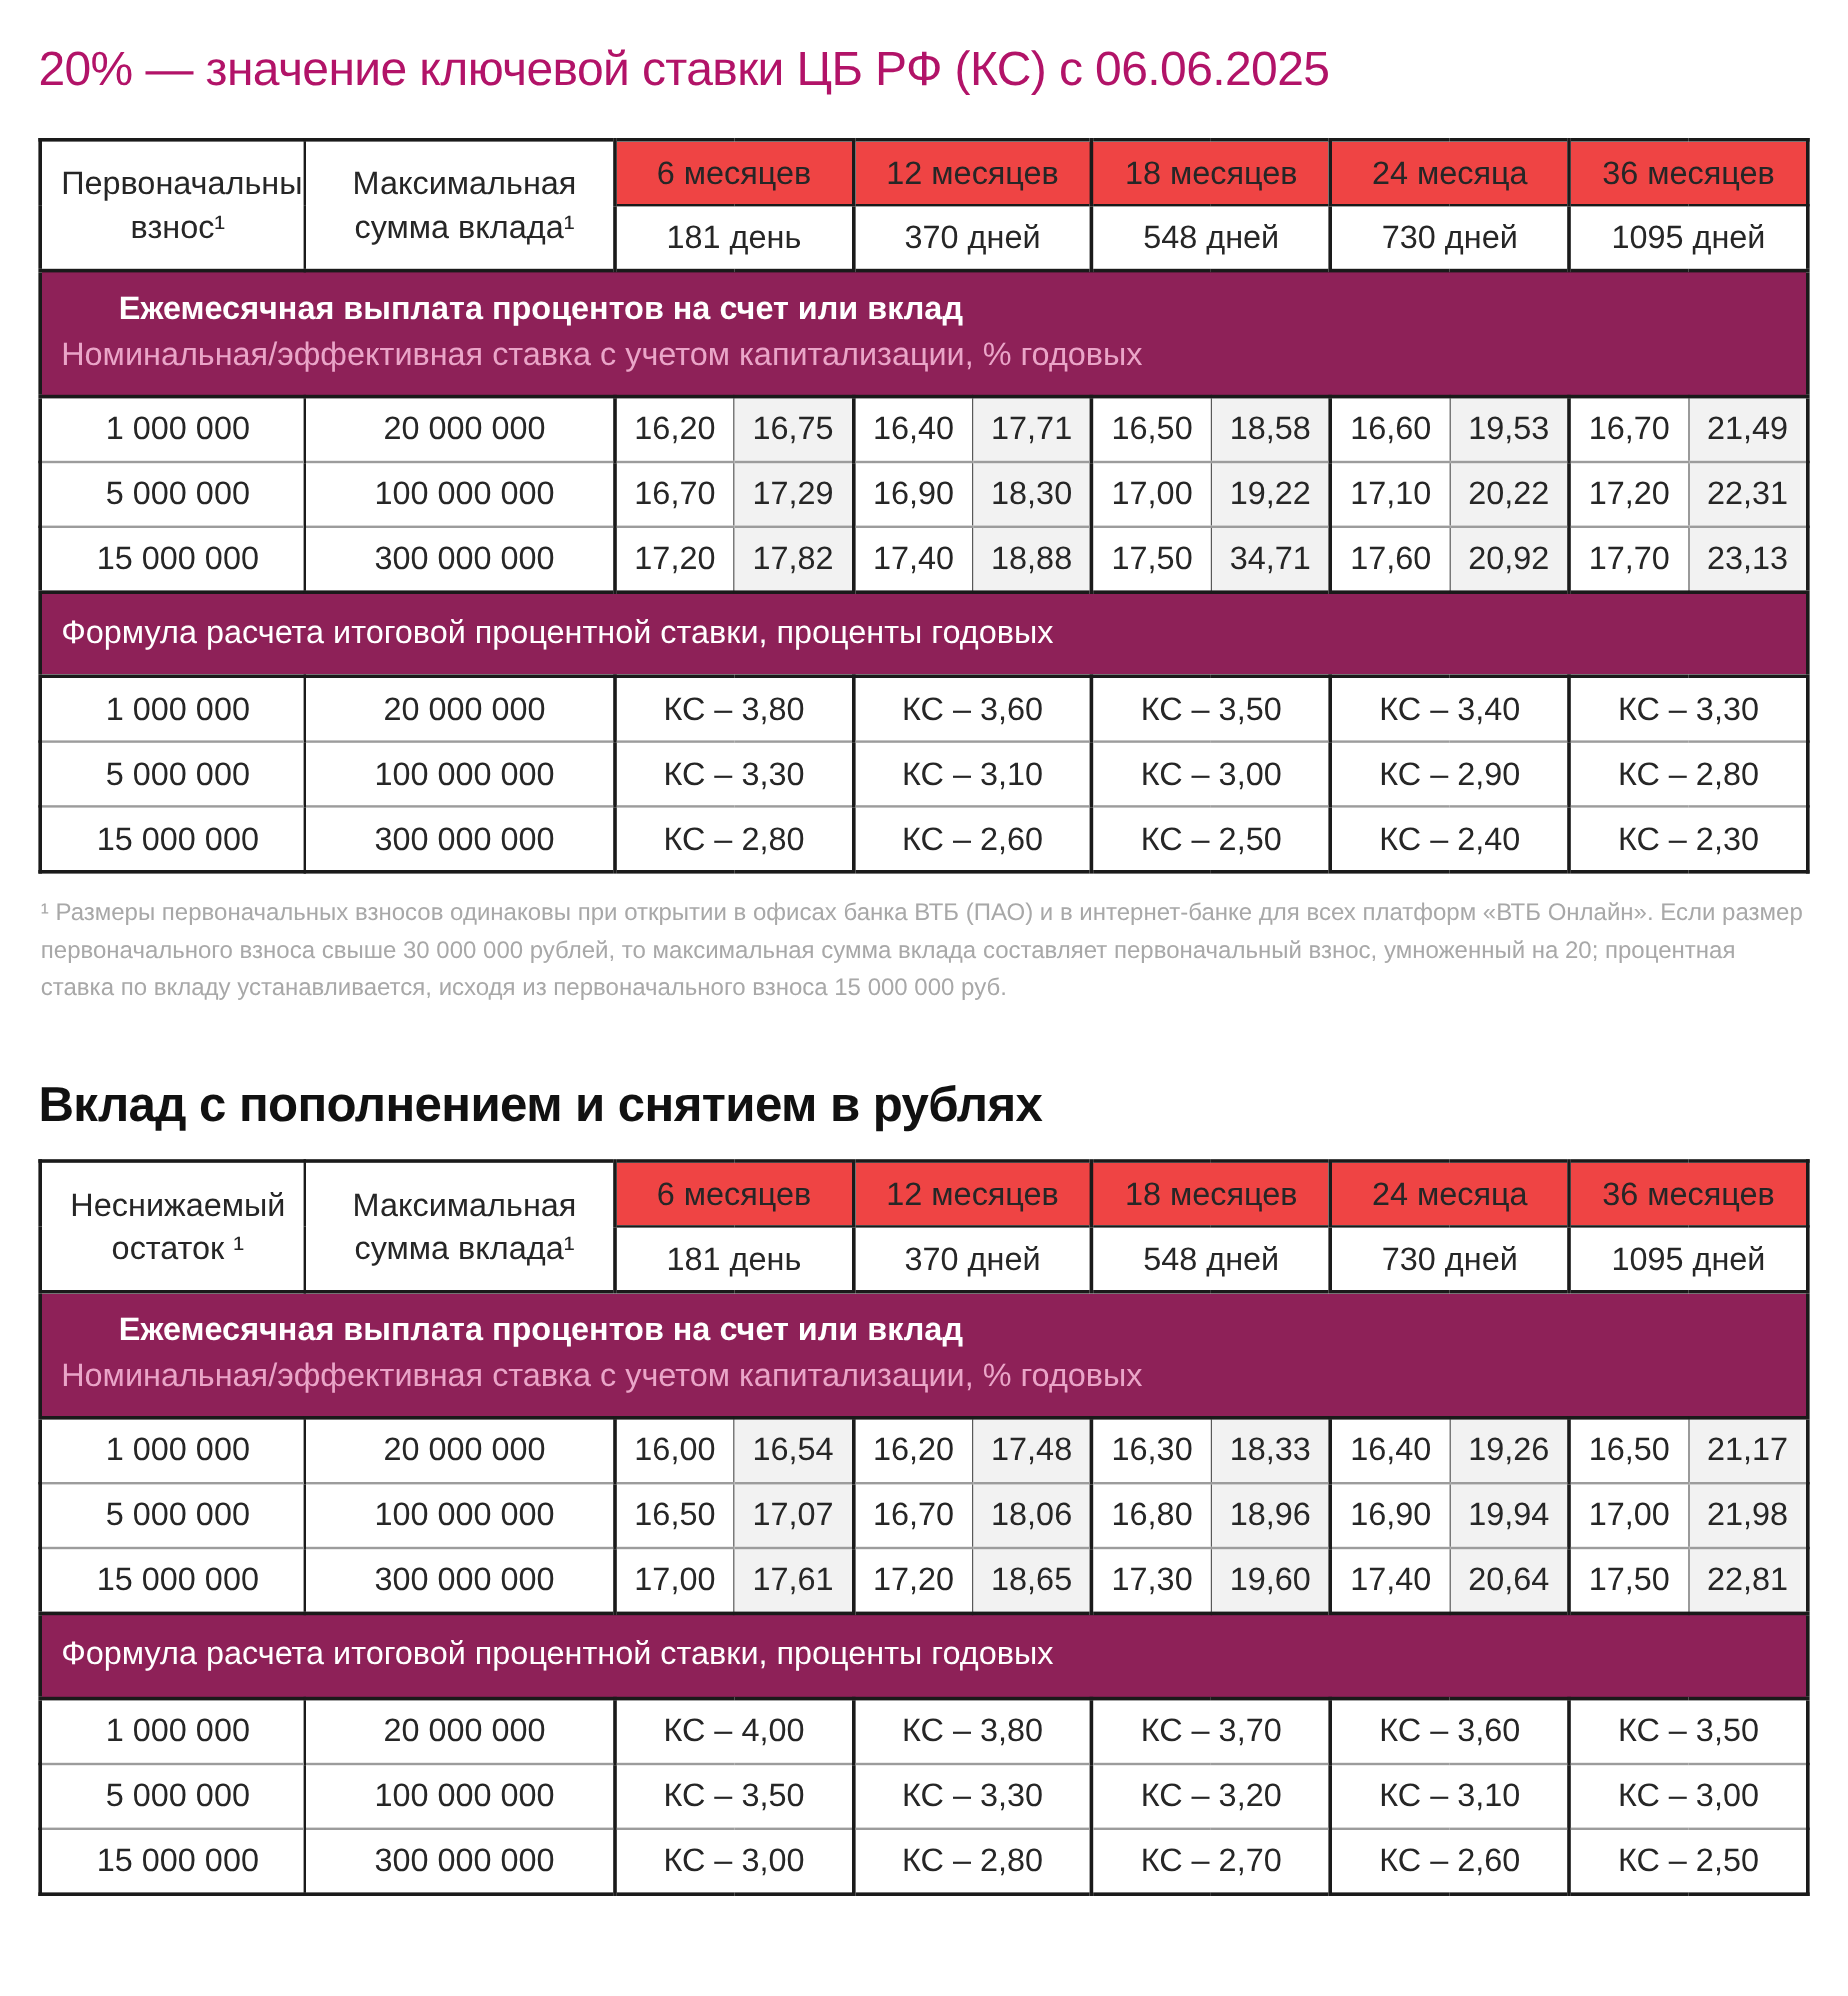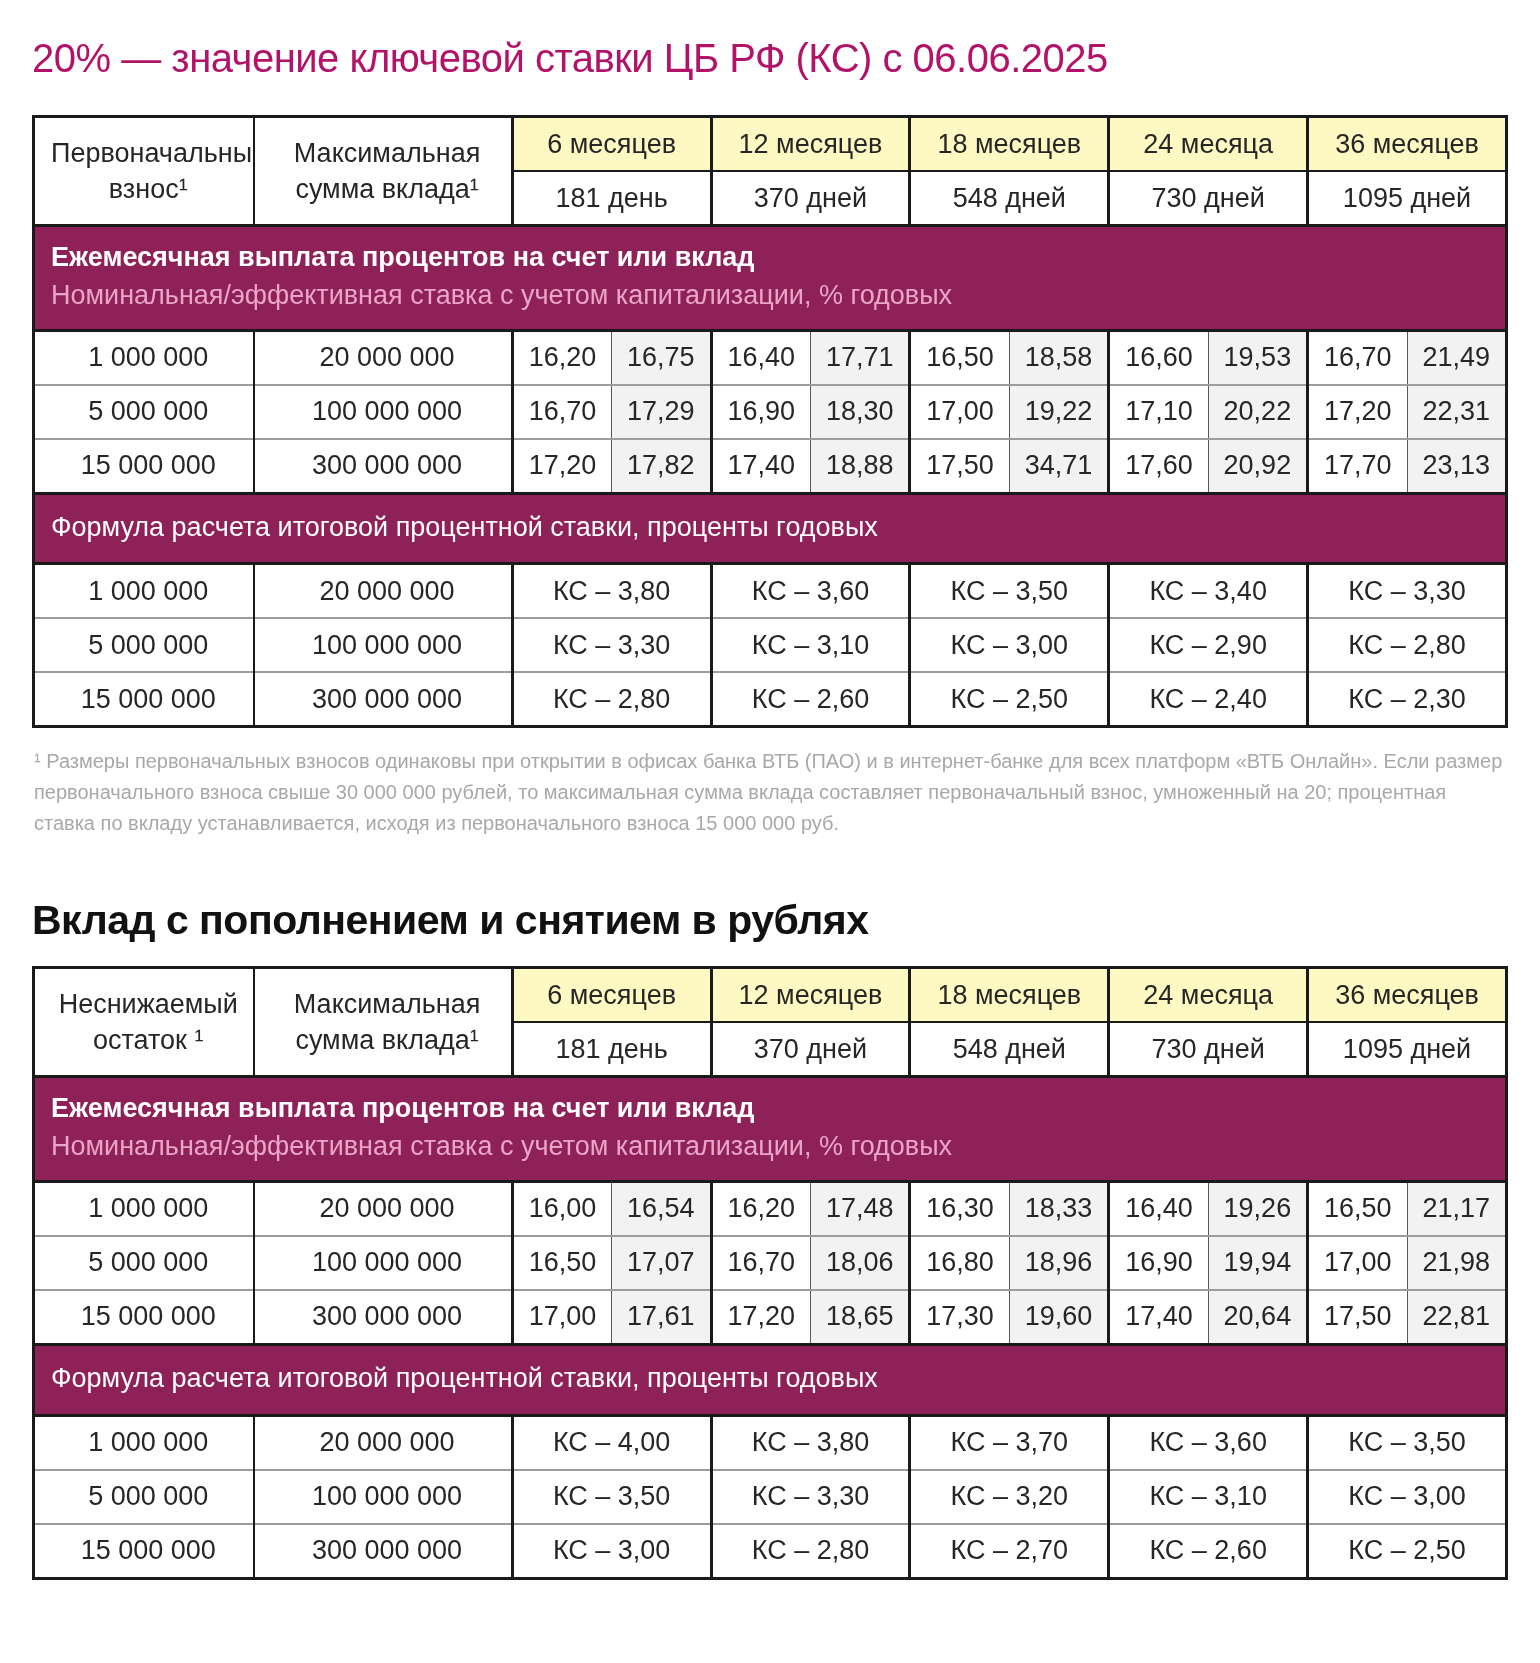--- a/index.html
+++ b/index.html
@@ -46,33 +46,33 @@
   }
   .lab { text-align: left; padding-left: 16px !important; padding-right: 8px !important; }
   .hdr-lab { line-height: 1.35; }
 
   
   .bL3 { border-left: 3px solid #1a1a1a; }
   .bL2 { border-left: 2px solid #1a1a1a; }
   .bL1 { border-left: 1px solid #595959; }
 
   
-  .per-m { background: #fef9c3; border-bottom: 2px solid #1a1a1a; height: 50px; }
+  .per-m { background: #ef4444; border-bottom: 2px solid #1a1a1a; height: 50px; }
   .per-d { background: #ffffff; height: 50px; }
 
   
   tr.band td {
     background: #8e2158;
     border-top: 3px solid #1a1a1a;
     border-bottom: 3px solid #1a1a1a;
     text-align: left;
     height: auto;
     padding: 12px 16px 14px;
   }
-  .band-l1 { color: #ffffff; font-weight: 700; font-size: 27px; line-height: 1.4; }
+  .band-l1 { color: #ffffff; font-weight: 700; font-size: 27px; line-height: 1.4; margin-left: 48px; }
   .band-l2 { color: #eaa5c8; font-weight: 400; font-size: 27px; line-height: 1.4; }
   .band-l2w { color: #ffffff; font-weight: 400; font-size: 27px; line-height: 1.4; padding: 2px 0; }
 
   
   tr.r td { border-top: 2px solid #9c9c9c; }
   td.eff { background: #f2f2f2; }
 
   .foot {
     margin: 18px 2px 0;
     font-size: 20px;

